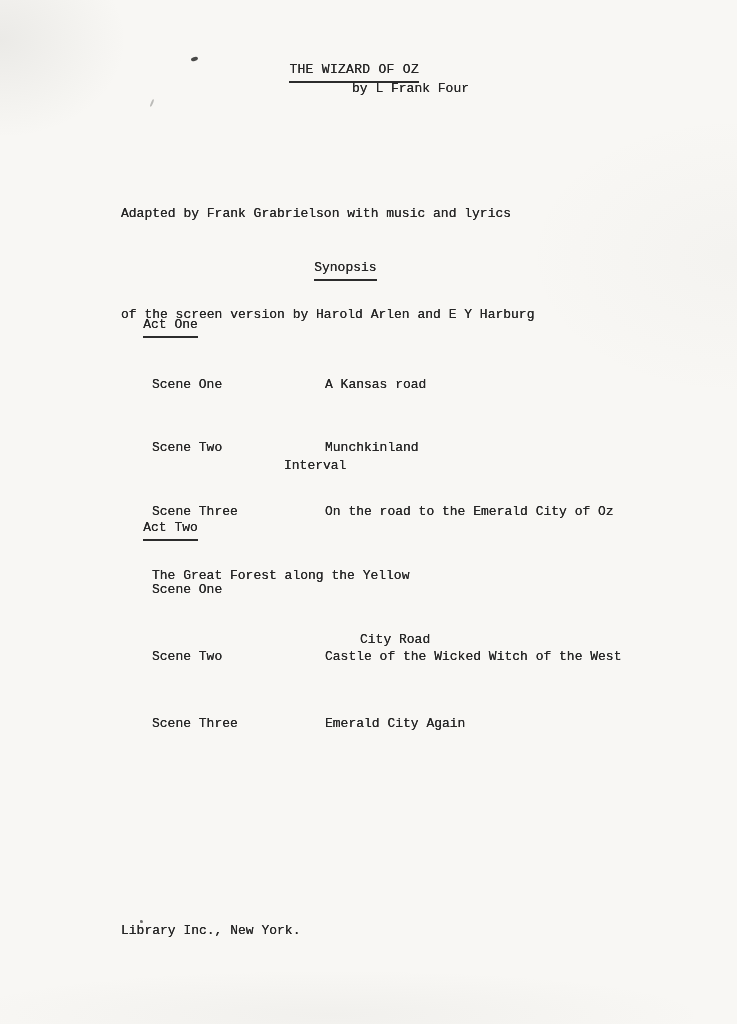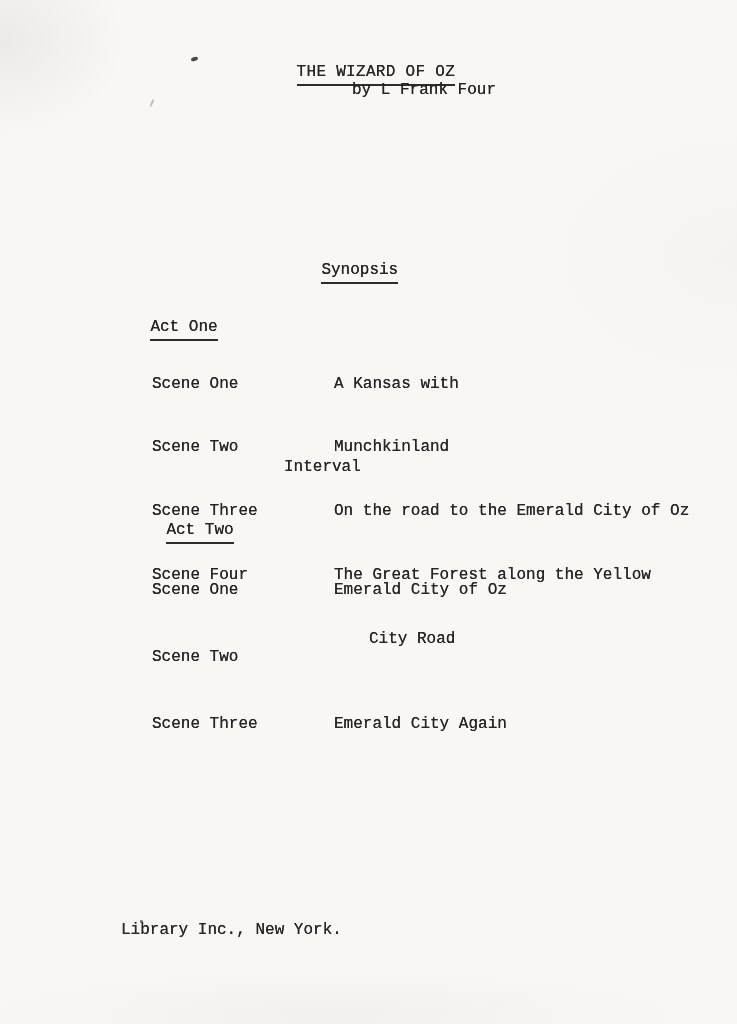--- a/index.html
+++ b/index.html
@@ -13,41 +13,41 @@
     height: 1024px;
     margin: 0 auto;
     overflow: hidden;
     color: #262626;
     background:
       radial-gradient(ellipse 180px 140px at 0px 40px, rgba(120,120,115,0.10), rgba(120,120,115,0) 70%),
       radial-gradient(ellipse 500px 60px at 45% 1015px, rgba(130,130,125,0.06), rgba(130,130,125,0) 75%),
       radial-gradient(ellipse 300px 200px at 100% 25%, rgba(140,140,135,0.04), rgba(140,140,135,0) 70%),
       #f8f7f4;
     font-family: "Liberation Mono", "DejaVu Sans Mono", monospace;
-    font-size: 16px;
+    font-size: 13px;
     text-shadow: 0 0 0.5px currentColor;
   }
   .abs { position: absolute; white-space: pre; }
   .u {
     display: inline-block;
     border-bottom: 2px solid #2c2c2c;
     padding-bottom: 2px;
     line-height: 19px;
   }
   .title-line   { left: 257px; top: 45px;  letter-spacing: 0.3px; }
   .byline-line  { left: 352px; top: 81px;  }
   .adapt-block  { left: 121px; top: 130px; line-height: 33.5px; }
   .synopsis-line{ left: 283px; top: 243px; }
   .act1-heading { left: 112px; top: 300px; }
   .scenes-1     { left: 152px; top: 331px; line-height: 21.3px; }
   .interval-line{ left: 284px; top: 458px; }
-  .act2-heading { left: 128px; top: 503px; }
+  .act2-heading { left: 112px; top: 503px; }
   .scenes-2     { left: 152px; top: 534px; line-height: 22.4px; }
   .footer-block { left: 121px; top: 862px; line-height: 27.6px; }
-  .scene-row { display: flex; gap: 9px; }
+  .scene-row { display: flex; }
   .scene-label { display: inline-block; width: 173px; flex: 0 0 173px; }
   .scene-desc { display: inline-block; }
   .desc-indent { padding-left: 35px; }
   .speck {
     position: absolute;
     background: #4a4a48;
     border-radius: 40% 60% 50% 50%;
   }
   .speck-1 { left: 191px; top: 57px; width: 7px; height: 4px; transform: rotate(-18deg); }
   .speck-2 { left: 140px; top: 920px; width: 3px; height: 3px; opacity: .8; }
@@ -61,65 +61,68 @@
   <span class="speck speck-1"></span>
   <span class="speck speck-2"></span>
   <span class="speck speck-3"></span>
 
   <div class="abs title-line">
     <span class="u">THE WIZARD OF OZ</span>
   </div>
 
   <div class="abs byline-line">by L Frank Four</div>
 
+  <div class="abs adapt-block">
+    <div>Adapted by Frank Grabrielson with music and lyrics</div>
+    <div>of the screen version by Harold Arlen and E Y Harburg</div>
+  </div>
 
   <div class="abs act1-heading">
     <span class="u">Act One</span>
   </div>
 
   <div class="abs synopsis-line">
     <span class="u">Synopsis</span>
   </div>
 
   <div class="abs scenes-1">
     <div class="scene-row">
       <span class="scene-label">Scene One</span>
-      <span class="scene-desc">A Kansas with</span>
+      <span class="scene-desc">A Kansas road</span>
     </div>
     <div class="scene-row">
       <span class="scene-label">Scene Two</span>
       <span class="scene-desc">Munchkinland</span>
     </div>
     <div class="scene-row">
       <span class="scene-label">Scene Three</span>
       <span class="scene-desc">On the road to the Emerald City of Oz</span>
     </div>
     <div class="scene-row">
-      <span class="scene-label">Scene Four</span>
       <span class="scene-desc">The Great Forest along the Yellow</span>
     </div>
     <div class="scene-row">
       <span class="scene-label"></span>
       <span class="scene-desc desc-indent">City Road</span>
     </div>
   </div>
 
   <div class="abs interval-line">Interval</div>
 
   <div class="abs act2-heading">
     <span class="u">Act Two</span>
   </div>
 
   <div class="abs scenes-2">
     <div class="scene-row">
       <span class="scene-label">Scene One</span>
-      <span class="scene-desc">Emerald City of Oz</span>
     </div>
     <div class="scene-row">
       <span class="scene-label">Scene Two</span>
+      <span class="scene-desc">Castle of the Wicked Witch of the West</span>
     </div>
     <div class="scene-row">
       <span class="scene-label">Scene Three</span>
       <span class="scene-desc">Emerald City Again</span>
     </div>
   </div>
 
   <div class="abs footer-block">
     <div>Library Inc., New York.</div>
   </div>

